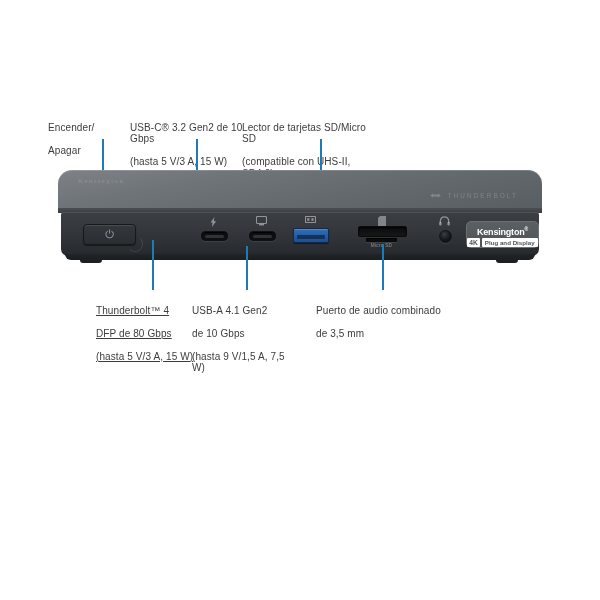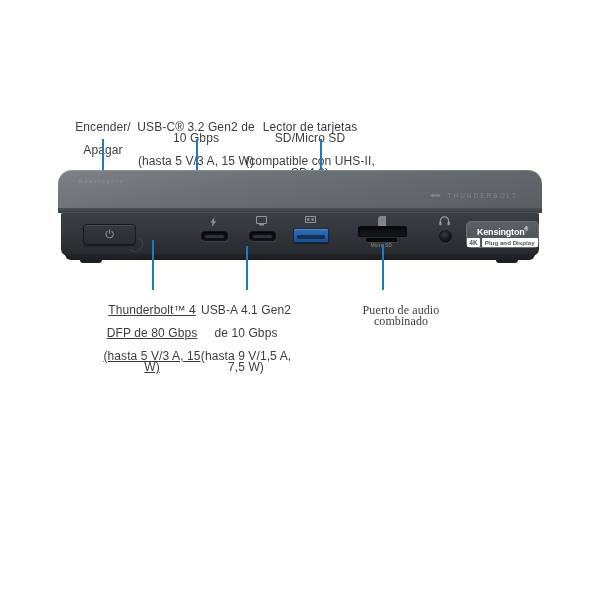--- a/index.html
+++ b/index.html
@@ -15,24 +15,23 @@
   }
   #stage {
     position: relative;
     width: 600px;
     height: 600px;
   }
 
   
   .callout {
     position: absolute;
-    font-size: 12px;
+    font-size: 10px;
     line-height: 11.5px;
     color: #3c3c3c;
-    text-align: center;
     letter-spacing: .1px;
     white-space: pre-line;
   }
   .callout .ln { display: block; }
 
   
   .leader {
     position: absolute;
     width: 1.6px;
     background: #1f7bb8;
@@ -446,17 +445,18 @@
     <span class="ln">DFP de 80 Gbps</span>
     <span class="ln">(hasta 5 V/3 A, 15 W)</span>
   </div>
 
   <div class="callout" style="left:192px; top:293px; width:108px;">
     <span class="ln">USB-A 4.1 Gen2</span>
     <span class="ln">de 10 Gbps</span>
     <span class="ln">(hasta 9 V/1,5 A, 7,5 W)</span>
   </div>
 
-  <div class="callout" style="left:335px; top:293px; width:132px;font-family:Liberation Serif, serif;">
+  <div class="callout" style="left:316px; top:293px; width:132px;">
     <span class="ln">Puerto de audio combinado</span>
+    <span class="ln">de 3,5 mm</span>
   </div>
 
 </div>
 
 </body></html>

